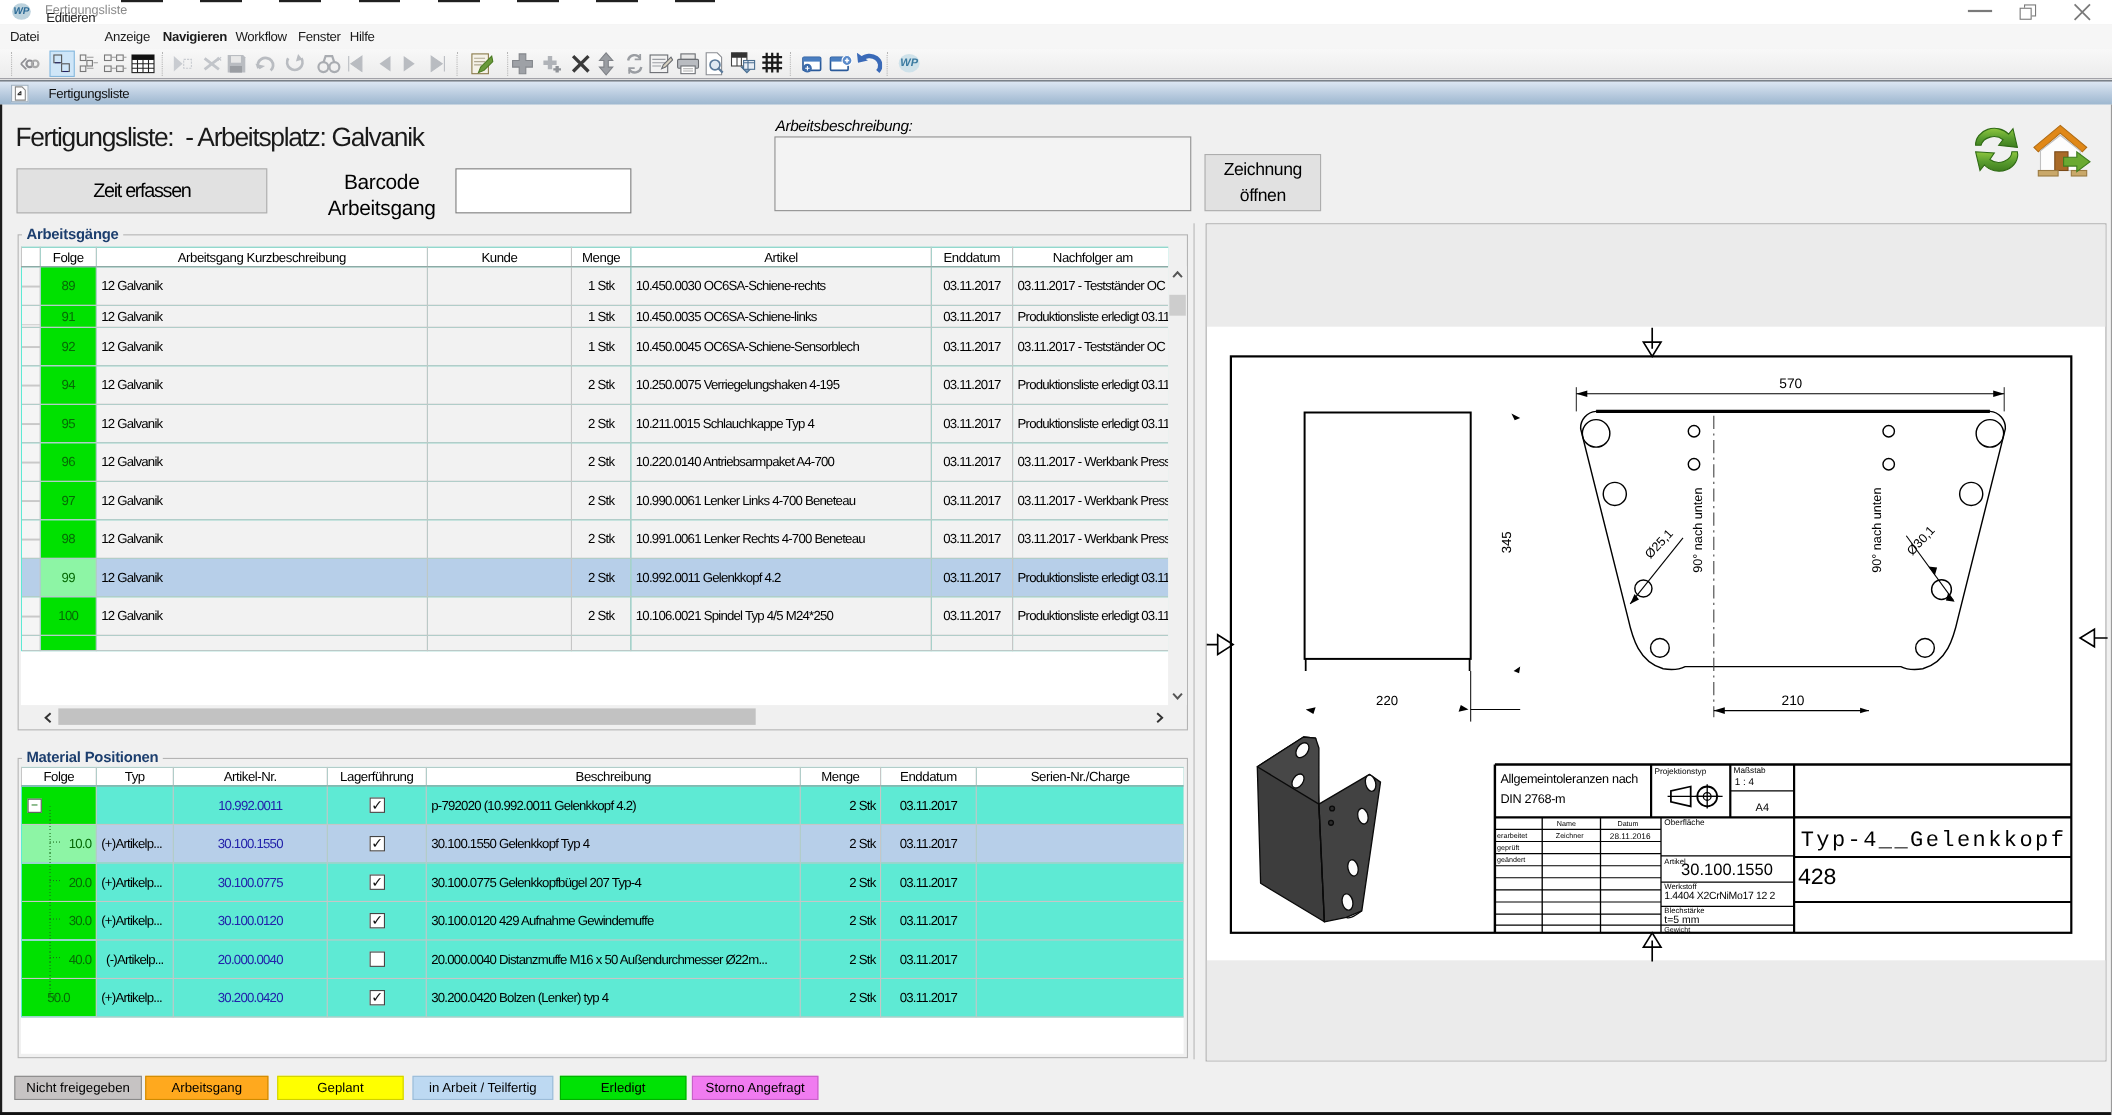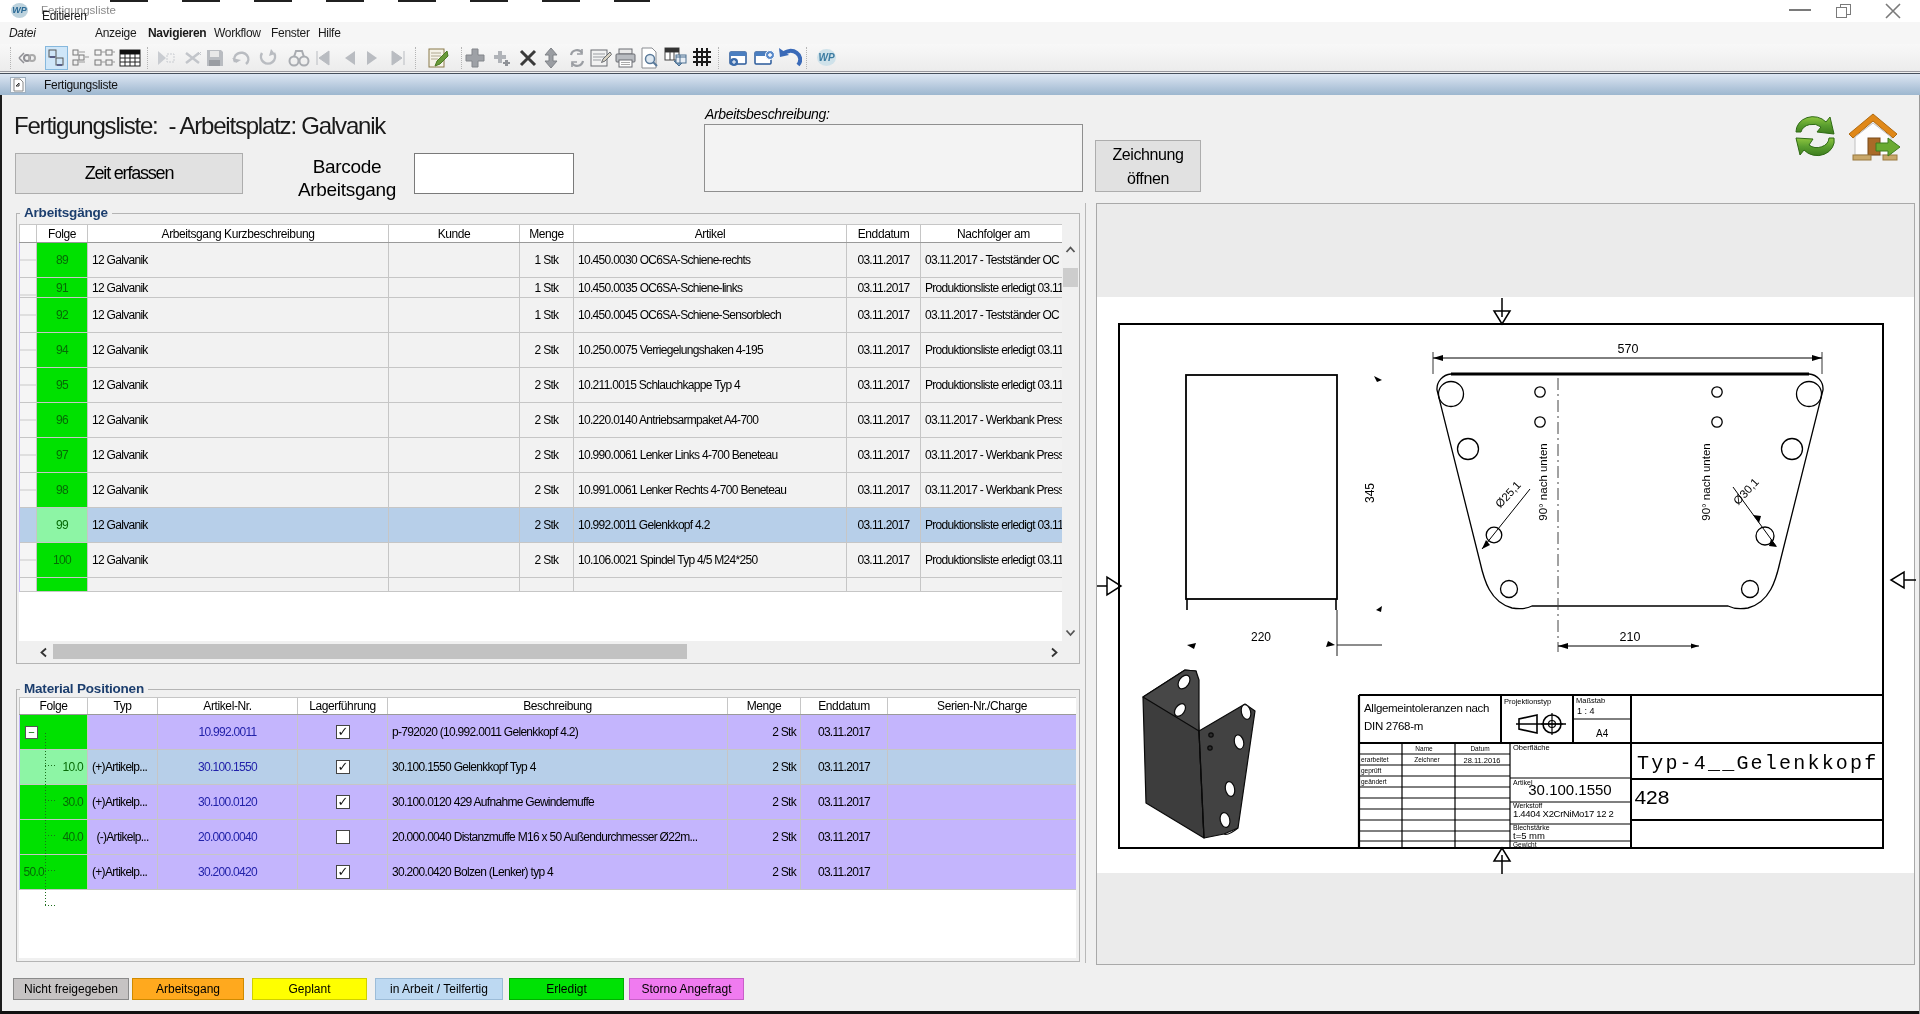--- a/index.html
+++ b/index.html
@@ -26,21 +26,21 @@
 #barcodeinput { left:414px; top:153px; width:160px; height:41px; background:#fff; border:1px solid #7a7a7a; }
 #arbeitslabel { left:705px; top:106px; font-size:14px; letter-spacing:-0.35px;font-style:italic; }
 #arbeitsbox { left:704px; top:124px; width:379px; height:68px; background:#f3f3f3; border:1px solid #8f8f8f; }
 #zeichnungbtn { left:1095px; top:140px; width:106px; height:52px; font-size:16px; letter-spacing:-0.4px; line-height:24px; padding-top:2px; }
 
 
 .groupbox { position:absolute; border:1px solid #b4b4b4; }
 .grouplabel { position:absolute; background:#f0f0f0; color:#1c3e6e; font-weight:bold; font-size:13.5px; letter-spacing:-0.2px; padding:0 4px; }
 
 
-table.grid { border-collapse:collapse; table-layout:fixed; background:#c4b5fd;padding-left:11px; }
+table.grid { border-collapse:collapse; table-layout:fixed; background:#5eead4;padding-left:11px; }
 table.grid td, table.grid th { border:1px solid #c6c6c6; font-weight:normal; font-size:12px; letter-spacing:-0.7px; overflow:hidden; white-space:nowrap; padding:0 4px; }
 table.grid th { background:#fff; border-bottom:1px solid #9a9a9a; text-align:center; padding:0; letter-spacing:-0.4px; }
 td.green { background:#00e100; text-align:center; color:#066a06; }
 td.paleg { background:#8df5a5; text-align:center; color:#066a06; }
 tr.sel td { background:#b7cfe9; }
 tr.sel td.paleg { background:#8df5a5; }
 td.rowbg { background:#f2f2f2; }
 td.selcol { background:repeating-linear-gradient(#f5f5f5 0px, #f5f5f5 16.5px, #c9c9c9 16.5px, #c9c9c9 17.5px); }
 table.grid td:first-child { border-left:none; }
 .legend { position:absolute; top:978px; height:22px; text-align:center; font-size:12px; line-height:20px; border:1px solid #999; }
@@ -59,21 +59,21 @@
 <div class="abs" style="left:1836px; top:7px; width:11px; height:11px; border:1.5px solid #7a7a7a; background:#fff;"></div>
 <svg class="abs" style="left:1884px; top:2px;" width="18" height="18">
     <path d="M2 2 L16 16 M16 2 L2 16" stroke="#7a7a7a" stroke-width="1.6"></path>
   </svg>
 
 <div class="abs" style="left:11px; top:3px; width:17px; height:15px; border-radius:50%; background:#bcd2dd; color:#2b6a96; font-size:9px; font-weight:bold; font-style:italic; text-align:center; line-height:15px;">WP</div>
 
 <div class="abs" style="left:110px; top:0; width:540px; height:2px; background:repeating-linear-gradient(90deg,#202020 0 38px,#fff 38px 72px);"></div>
 
 <div class="abs" id="menubar"></div>
-<div class="menuitem" style="left:9px; top:26px;font-style:italic;">Datei</div>
+<div class="menuitem" style="left:9px; top:26px;">Datei</div>
 <div class="menuitem" style="left:42px; top:9px;">Editieren</div>
 <div class="menuitem" style="left:95px; top:26px;">Anzeige</div>
 <div class="menuitem" style="left:148px; top:26px;font-weight:bold;">Navigieren</div>
 <div class="menuitem" style="left:214px; top:26px;">Workflow</div>
 <div class="menuitem" style="left:271px; top:26px;">Fenster</div>
 <div class="menuitem" style="left:318px; top:26px;">Hilfe</div>
 
 <div class="abs" id="toolbar"></div>
 <div class="tsep" style="left:10px; top:47px;"></div>
 <div class="tsep" style="left:147px; top:47px;"></div>
@@ -458,41 +458,51 @@
           <td class="paleg" style="text-align:right;">10.0</td>
           <td>(+)Artikelp...</td>
           <td class="bluetext" style="text-align:center;">30.100.1550</td>
           <td style="text-align:center;"><span class="cb">✓</span></td>
           <td>30.100.1550 Gelenkkopf Typ 4</td>
           <td style="text-align:right;">2 Stk</td>
           <td style="text-align:center;">03.11.2017</td>
           <td></td>
         </tr>
 <tr style="height:35px;">
+          <td class="green" style="text-align:right;">20.0</td>
+          <td>(+)Artikelp...</td>
+          <td class="bluetext" style="text-align:center;">30.100.0775</td>
+          <td style="text-align:center;"><span class="cb">✓</span></td>
+          <td>30.100.0775 Gelenkkopfbügel 207 Typ-4</td>
+          <td style="text-align:right;">2 Stk</td>
+          <td style="text-align:center;">03.11.2017</td>
+          <td></td>
+        </tr>
+<tr style="height:35px;">
           <td class="green" style="text-align:right;">30.0</td>
           <td>(+)Artikelp...</td>
           <td class="bluetext" style="text-align:center;">30.100.0120</td>
           <td style="text-align:center;"><span class="cb">✓</span></td>
           <td>30.100.0120 429 Aufnahme Gewindemuffe</td>
           <td style="text-align:right;">2 Stk</td>
           <td style="text-align:center;">03.11.2017</td>
           <td></td>
         </tr>
 <tr style="height:35px;">
           <td class="green" style="text-align:right;">40.0</td>
           <td style="text-align:center;">(-)Artikelp...</td>
           <td class="bluetext" style="text-align:center;">20.000.0040</td>
           <td style="text-align:center;"><span class="cb">&nbsp;</span></td>
           <td>20.000.0040 Distanzmuffe M16 x 50 Außendurchmesser Ø22m...</td>
           <td style="text-align:right;">2 Stk</td>
           <td style="text-align:center;">03.11.2017</td>
           <td></td>
         </tr>
 <tr style="height:35px;">
-          <td class="green" style="text-align:left;margin-left:34px;">50.0</td>
+          <td class="green" style="text-align:center;margin-left:34px;">50.0</td>
           <td>(+)Artikelp...</td>
           <td class="bluetext" style="text-align:center;">30.200.0420</td>
           <td style="text-align:center;"><span class="cb">✓</span></td>
           <td>30.200.0420 Bolzen (Lenker) typ 4</td>
           <td style="text-align:right;">2 Stk</td>
           <td style="text-align:center;">03.11.2017</td>
           <td></td>
         </tr>
 </tbody>
     </table>

